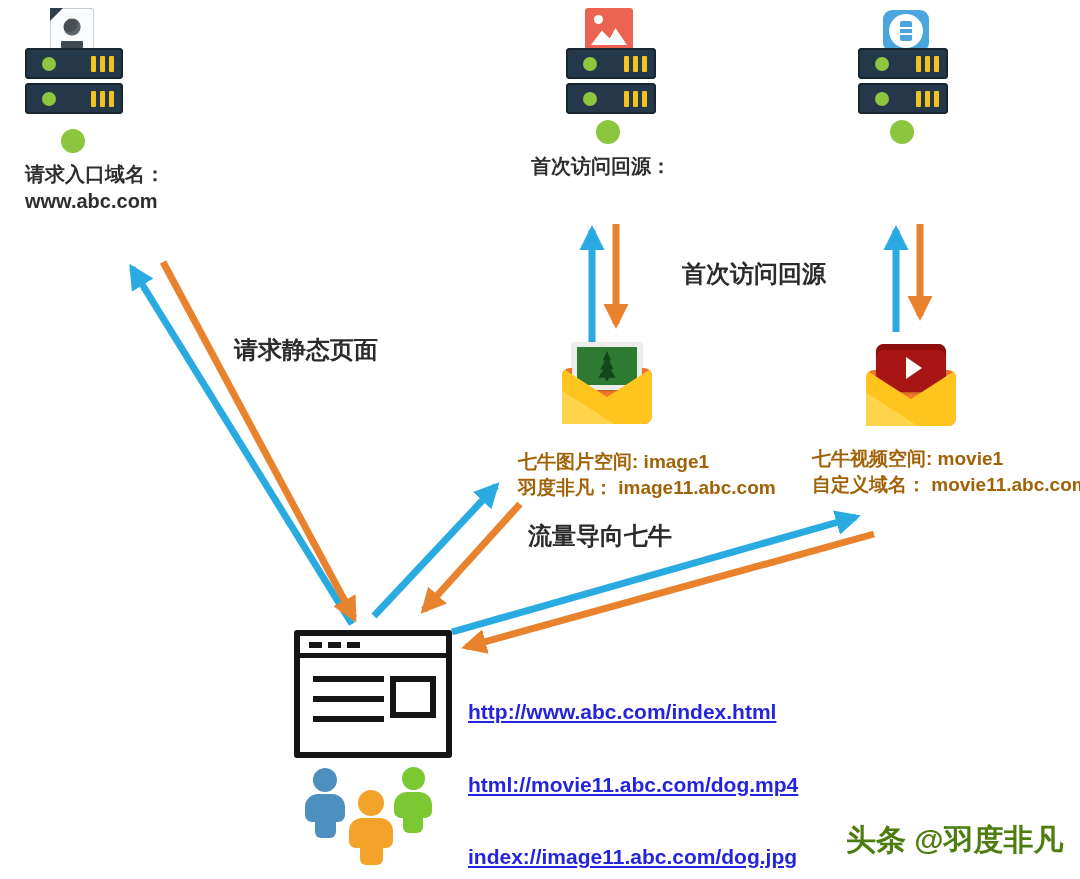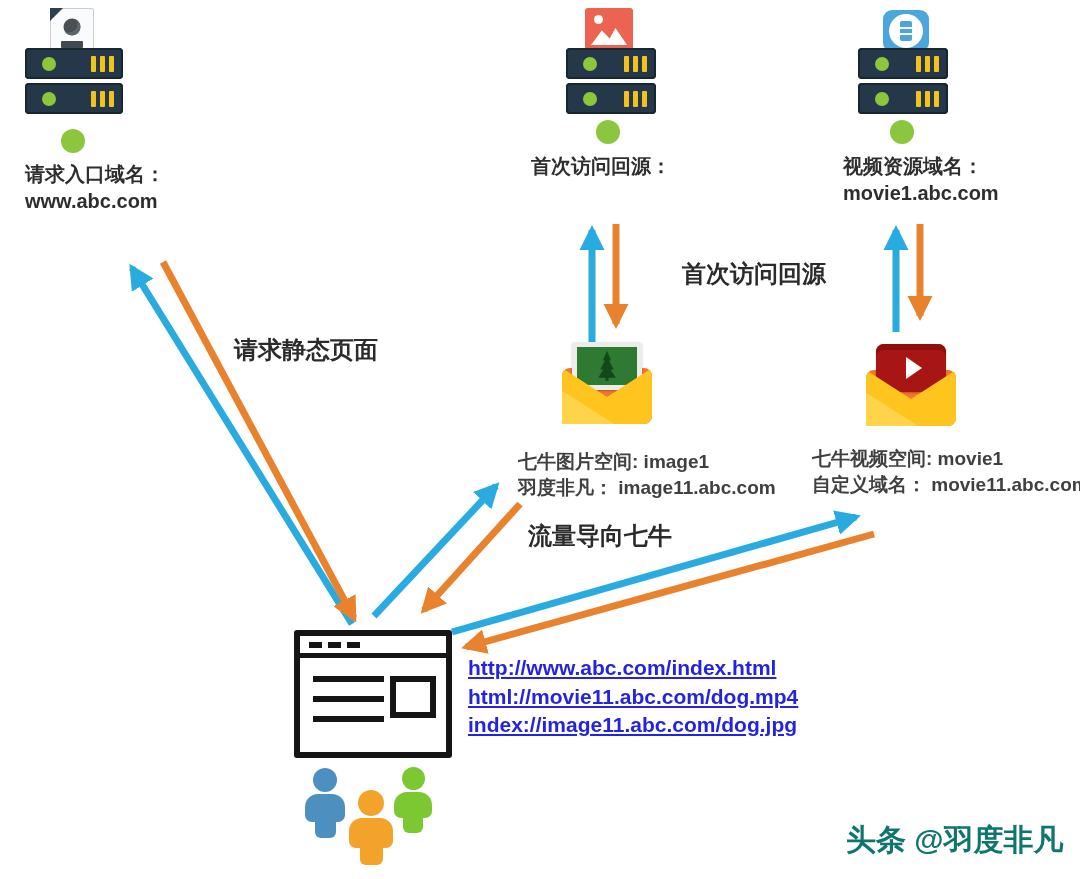--- a/index.html
+++ b/index.html
@@ -24,21 +24,21 @@
   .img-mtn{position:absolute;left:6px;right:6px;bottom:5px;height:17px;background:#fff;
            clip-path:polygon(0 100%,30% 15%,52% 62%,68% 0,100% 100%);}
   .vid-file{position:absolute;left:883px;top:10px;width:46px;height:42px;background:#4ba6dd;border-radius:9px;z-index:1;}
   .vid-circle{position:absolute;left:50%;top:50%;transform:translate(-50%,-50%);width:34px;height:34px;background:#fff;border-radius:50%;}
   .vid-film{position:absolute;left:50%;top:50%;transform:translate(-50%,-50%);width:12px;height:20px;border-radius:2px;
             background:linear-gradient(to bottom,#4ba6dd 0 28%,#fff 28% 38%,#4ba6dd 38% 62%,#fff 62% 72%,#4ba6dd 72% 100%);}
   
   .node-label{position:absolute;font-size:20px;line-height:27px;font-weight:bold;color:#2e2e2e;white-space:nowrap;}
   .annotation{position:absolute;font-size:24px;font-weight:bold;color:#2b2b2b;white-space:nowrap;
               font-family:"Liberation Serif","DejaVu Serif",serif;}
-  .bucket-label{position:absolute;font-size:19px;line-height:26px;font-weight:bold;color:#404040;white-space:nowrap;}
+  .bucket-label{position:absolute;font-size:19px;line-height:26px;font-weight:bold;color:#a16207;white-space:nowrap;}
   
   .mail{position:absolute;width:90px;height:82px;z-index:2;}
   .mail-back{position:absolute;bottom:0;left:0;right:0;height:56px;background:#f0772b;border-radius:8px;}
   .mail-card{position:absolute;left:10px;top:0;width:70px;height:48px;z-index:1;}
   .card-frame{position:absolute;inset:0;background:#ececea;border-radius:3px;box-shadow:0 1px 2px rgba(0,0,0,.25);}
   .card-pic{position:absolute;inset:5px;background:#2f7a33;}
   .card-tree{position:absolute;left:50%;top:10%;transform:translateX(-50%);width:26px;height:30px;background:#12481a;
              clip-path:polygon(50% 0,66% 32%,58% 32%,76% 62%,64% 62%,84% 90%,56% 90%,56% 100%,44% 100%,44% 90%,16% 90%,36% 62%,24% 62%,42% 32%,34% 32%);}
   .card-video{position:absolute;inset:0;background:#a81515;border-radius:8px;box-shadow:inset 0 6px 0 #8e0e0e,0 1px 2px rgba(0,0,0,.25);}
   .card-play{position:absolute;left:54%;top:50%;transform:translate(-50%,-50%);width:0;height:0;
@@ -48,37 +48,37 @@
   .mail-sheen{position:absolute;bottom:0;left:0;width:100%;height:100%;background:#ffd34a;
               clip-path:polygon(0 100%,0 40%,58% 100%);}
   
   .browser{position:absolute;left:294px;top:630px;width:146px;height:116px;border:6px solid #151515;border-radius:3px;background:#fff;z-index:3;}
   .browser-titlebar{height:17px;border-bottom:5px solid #151515;display:flex;align-items:center;gap:6px;padding-left:9px;}
   .dash{width:13px;height:6px;background:#151515;}
   .bline{position:absolute;left:13px;width:71px;height:6px;background:#151515;}
   .bsquare{position:absolute;right:10px;top:40px;width:34px;height:30px;border:6px solid #151515;background:#fff;}
   
   .links{position:absolute;left:468px;top:654px;z-index:3;}
-  .links a{display:block;color:#2424e0;font-weight:bold;font-size:21px;line-height:28.5px;white-space:nowrap;}
+  .links a{display:block;color:#2424e0;font-weight:bold;font-size:21px;line-height:28.5px;white-space:nowrap;margin-top:44px;}
   
   .person{position:absolute;z-index:2;}
   .p-head{border-radius:50%;margin:0 auto 2px;}
   .p-torso{border-radius:13px 13px 7px 7px;margin:0 auto;}
   .p-legs{margin:-2px auto 0;border-radius:0 0 6px 6px;}
   .person.blue .p-head{width:24px;height:24px;background:#4d90c0;}
   .person.blue .p-torso{width:40px;height:28px;background:#4d90c0;}
   .person.blue .p-legs{width:21px;height:18px;background:#4d90c0;}
   .person.orange .p-head{width:26px;height:26px;background:#f3a32a;}
   .person.orange .p-torso{width:44px;height:30px;background:#f3a32a;}
   .person.orange .p-legs{width:23px;height:19px;background:#f3a32a;}
   .person.green .p-head{width:23px;height:23px;background:#7cc832;}
   .person.green .p-torso{width:38px;height:26px;background:#7cc832;}
   .person.green .p-legs{width:20px;height:17px;background:#7cc832;}
   
-  .watermark{position:absolute;left:846px;top:820px;font-size:30px;font-weight:bold;color:#0f766e;
+  .watermark{position:absolute;left:846px;top:820px;font-size:30px;font-weight:bold;color:#4d7c0f;
              text-shadow:1px 1px 0 rgba(255,255,255,.95);white-space:nowrap;z-index:4;}
   
   #arrows{position:absolute;left:0;top:0;z-index:1;}
 </style>
 </head>
 <body>
 
 <div id="canvas">
 
   <svg id="arrows" width="1080" height="879">
@@ -174,24 +174,20 @@
     <div class="server-unit">
       <div class="led"></div>
       <div class="bars">
           <div class="bar"></div>
           <div class="bar"></div>
           <div class="bar"></div>
         </div>
     </div>
   </div>
   <div class="status-dot" style="left:890px;top:120px;"></div>
-  <div class="node-label" style="left:843px;top:153px;">
-    <div>视频资源域名：</div>
-    <div>movie1.abc.com</div>
-  </div>
 
   <div class="annotation" style="left:234px;top:334px;">请求静态页面</div>
   <div class="annotation" style="left:682px;top:258px;">首次访问回源</div>
   <div class="annotation" style="left:528px;top:520px;text-align:right;">流量导向七牛</div>
 
   <div class="mail" style="left:562px;top:342px;">
     <div class="mail-back"></div>
     <div class="mail-card">
       <div class="card-frame"></div>
       <div class="card-pic">

